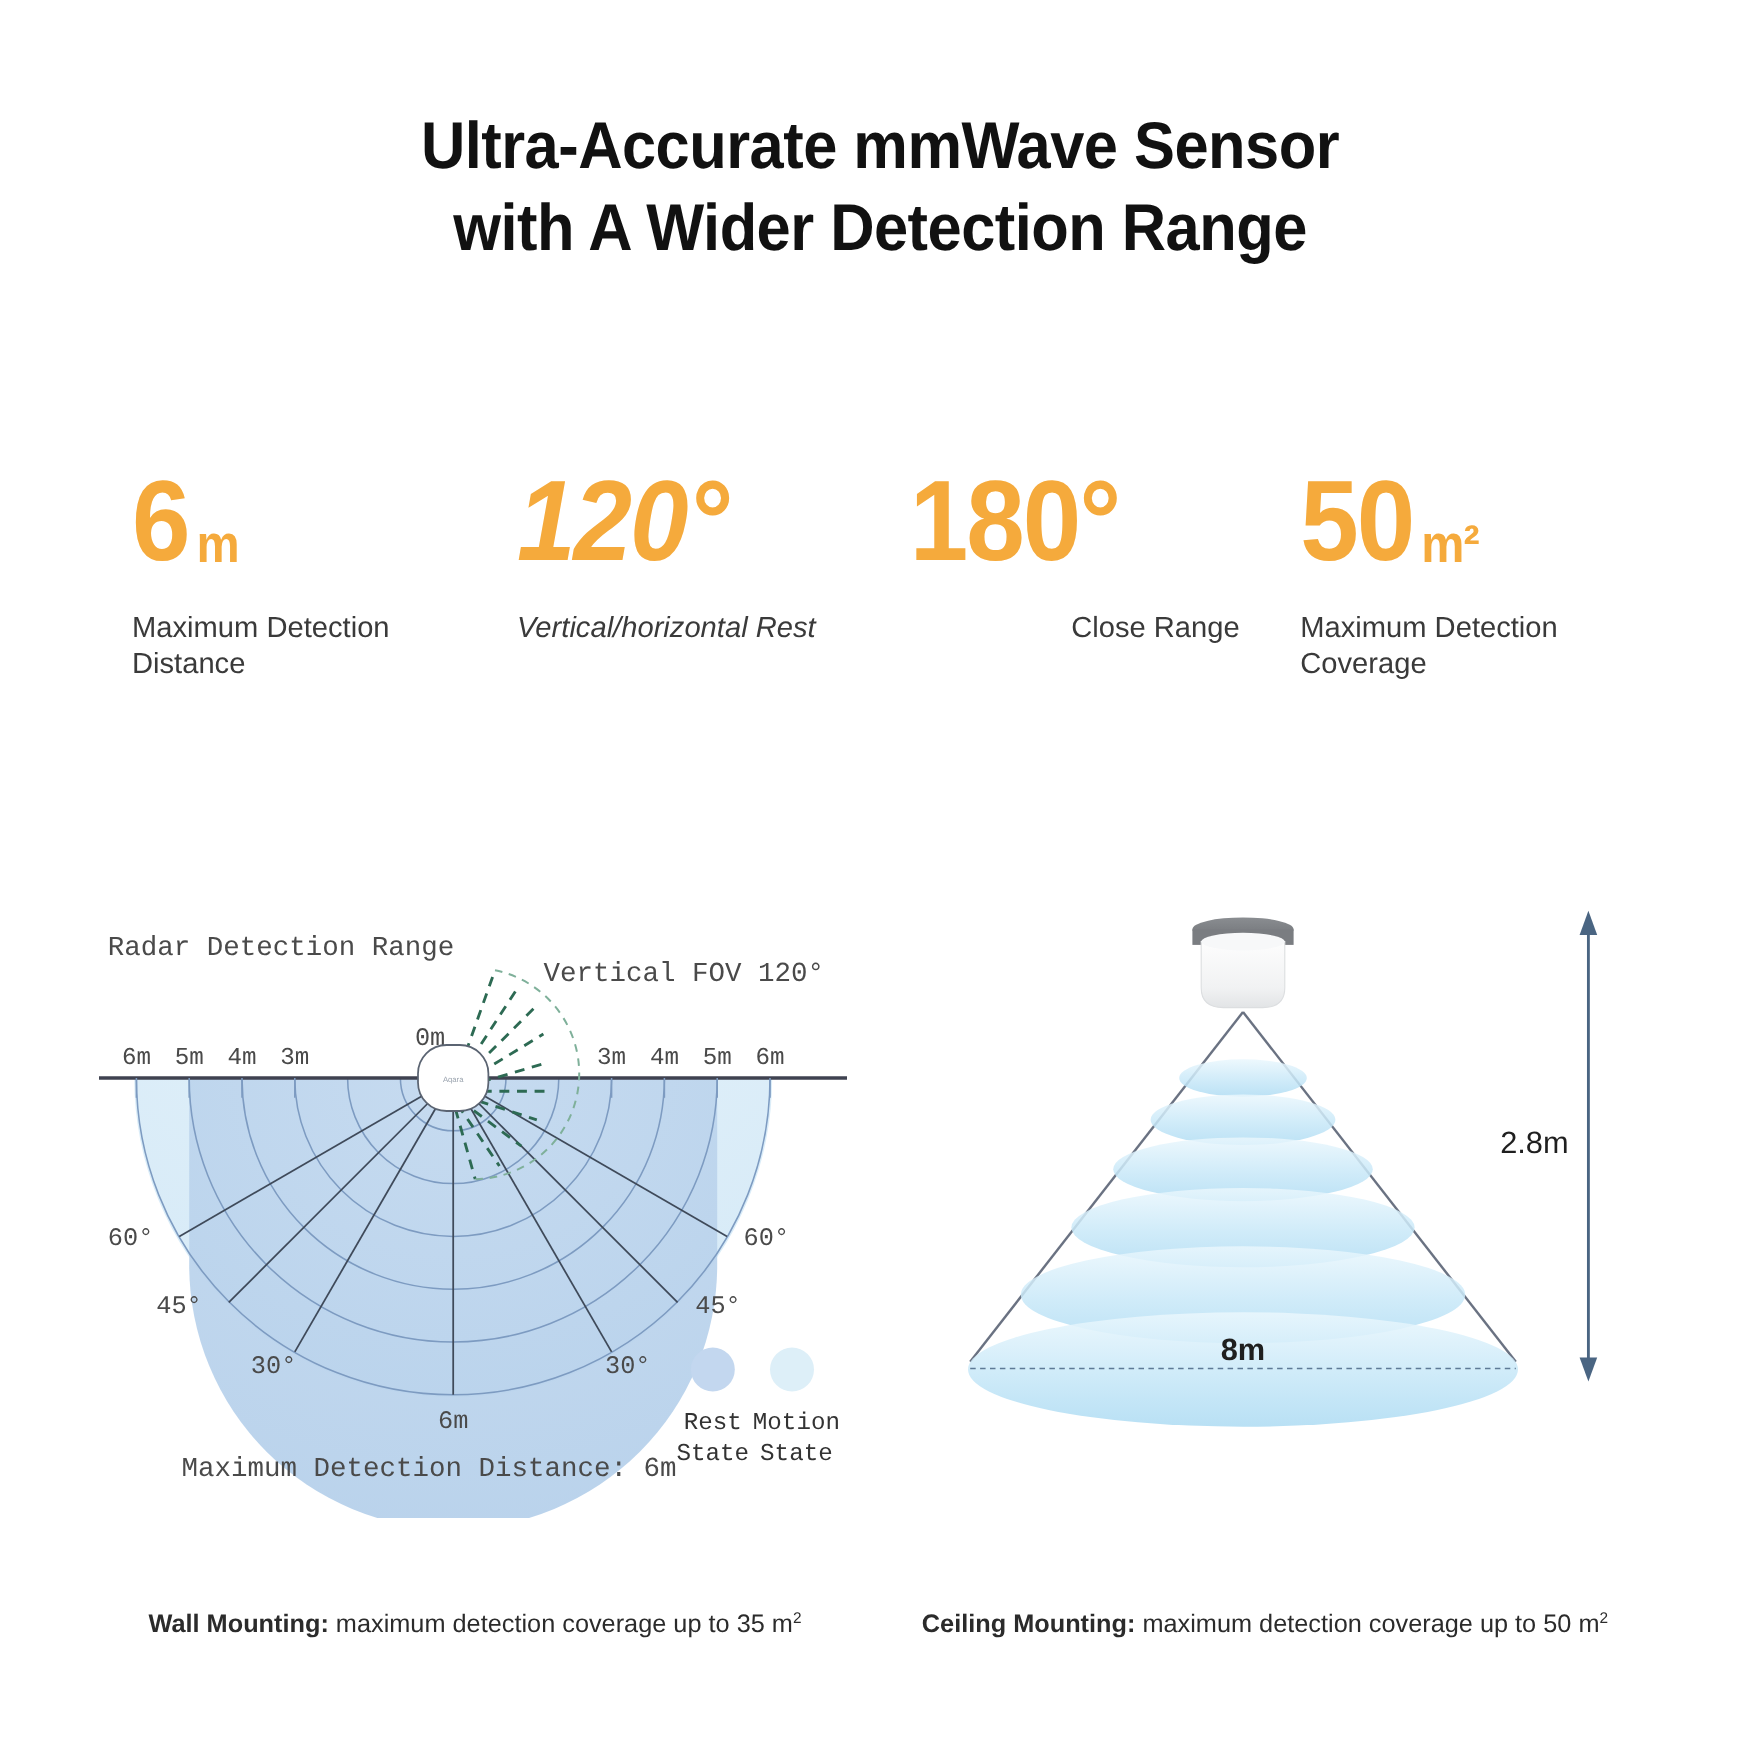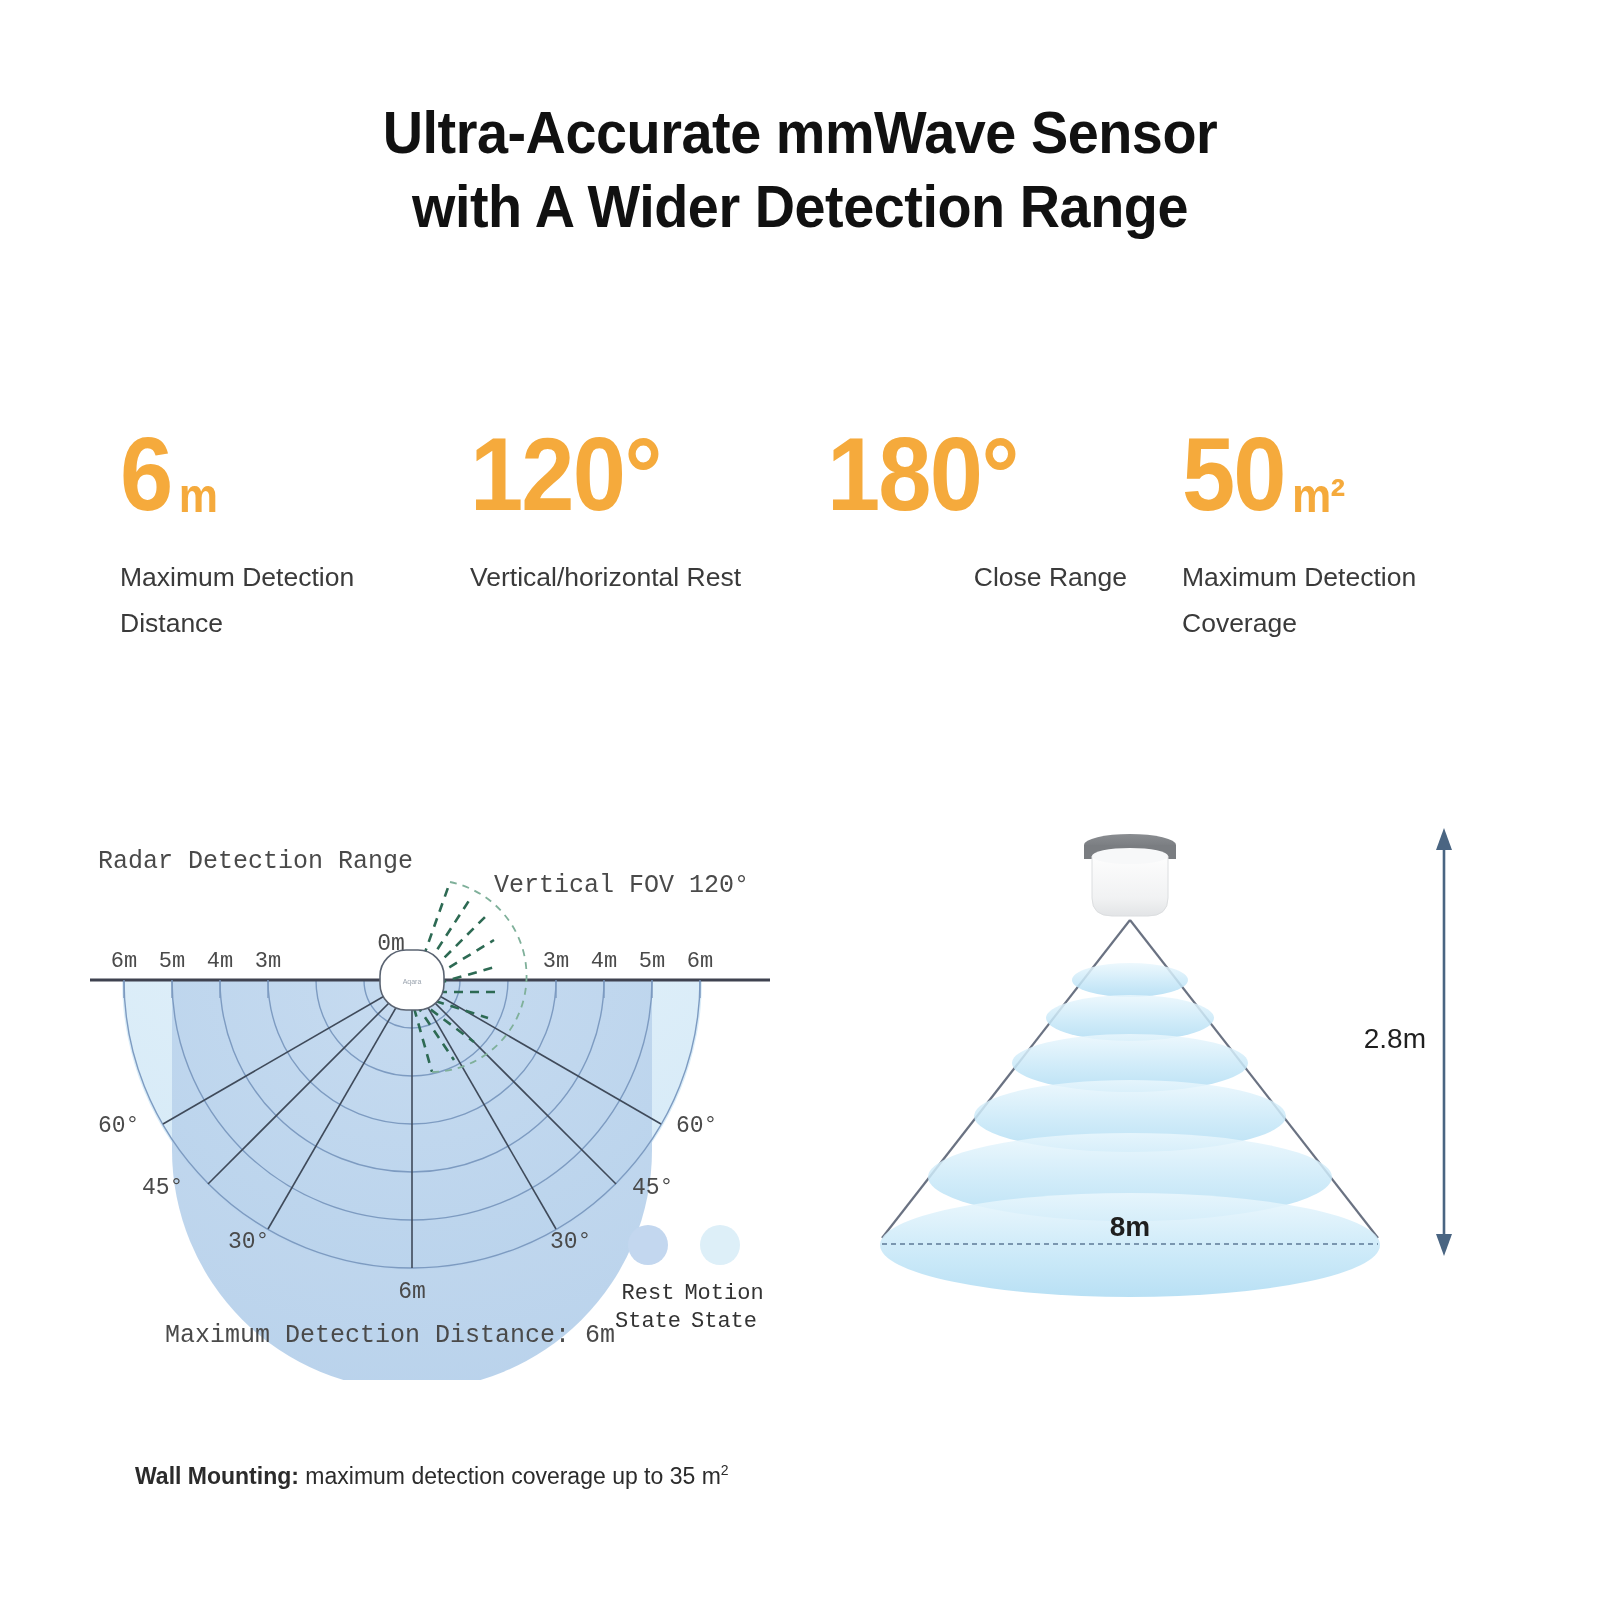--- a/index.html
+++ b/index.html
@@ -20,36 +20,36 @@
   }
   .title-line{display:block;white-space:nowrap;}
 
   
   .stats{
     position:absolute;left:120px;top:430px;width:1360px;
     display:flex;align-items:flex-start;
   }
   .stat{position:relative;}
   .stat:nth-child(1){width:350px;}
-  .stat:nth-child(2){width:357px;}
+  .stat:nth-child(2){width:357px;font-style:italic;}
   .stat:nth-child(3){width:355px;text-align:right;}
   .stat:nth-child(4){width:298px;}
   .stat-num{
     display:flex;align-items:flex-end;
     font-family:"Liberation Sans Narrow","Liberation Sans",sans-serif;
     font-weight:bold;color:#F5AA3C;
     line-height:1;height:96px;
     transform:scaleX(0.92);transform-origin:left bottom;
   }
   .stat-value{font-size:104px;letter-spacing:-2px;}
   .stat-unit{font-size:48px;padding-left:8px;padding-bottom:6px;letter-spacing:-1px;}
   .stat-unit.deg{font-size:104px;padding-left:0;padding-bottom:0;}
   .stat-label{
     margin-top:28px;
-    font-size:26.5px;line-height:46px;color:#3A3A3A;
+    font-size:26.5px;line-height:33px;color:#3A3A3A;
     font-family:"Liberation Sans",sans-serif;
     max-width:300px;
   }
 
   
   .diagrams{position:absolute;left:0;top:820px;width:1268px;height:640px;}
   .diagram-svg{position:absolute;top:0;}
   .svg-left{left:80px;}
   .svg-right{left:830px;}
 
@@ -276,13 +276,16 @@
     </g>
     <text x="596" y="228" text-anchor="end" font-family="'Liberation Sans',sans-serif" font-size="28" fill="#1F1F1F">2.8m</text>
   </svg>
 
 </div>
 
 <div class="captions">
   <div class="caption cap-left">
     <span class="b">Wall Mounting:</span><span> maximum detection coverage up to 35 m</span><sup>2</sup>
   </div>
+  <div class="caption cap-right">
+    <span class="b">Ceiling Mounting:</span><span> maximum detection coverage up to 50 m</span><sup>2</sup>
+  </div>
 </div>
 
 </body></html>

